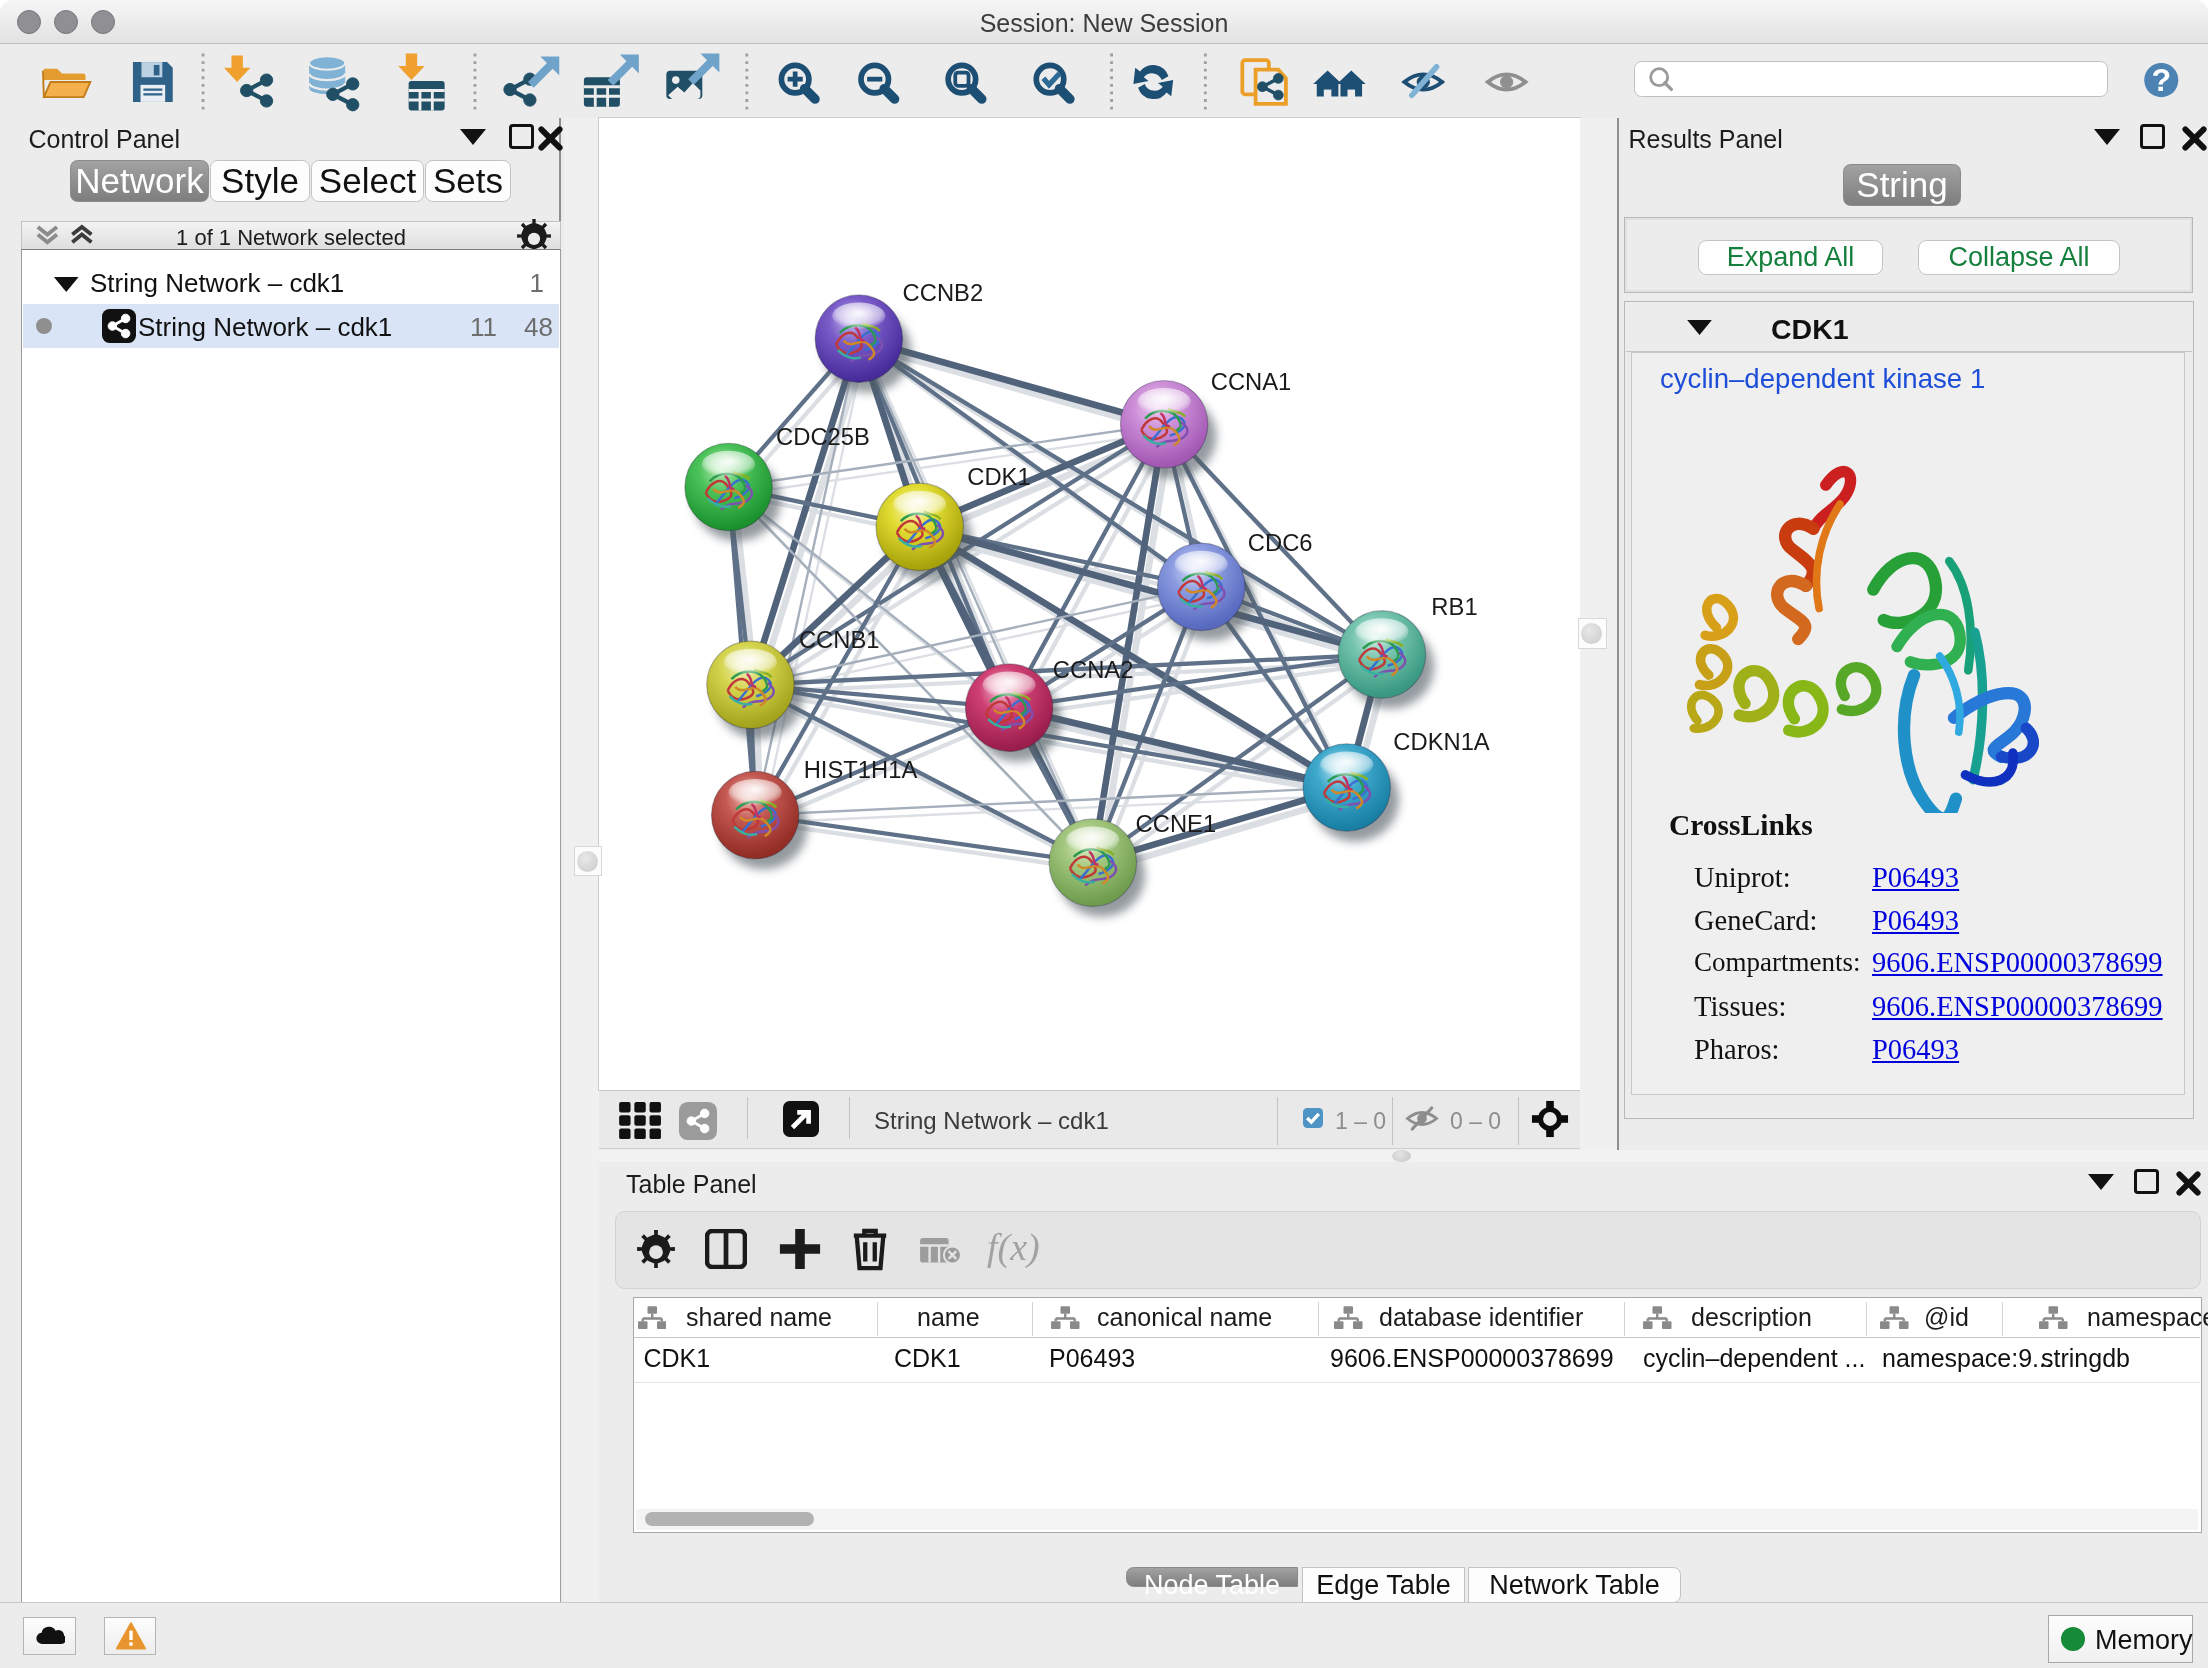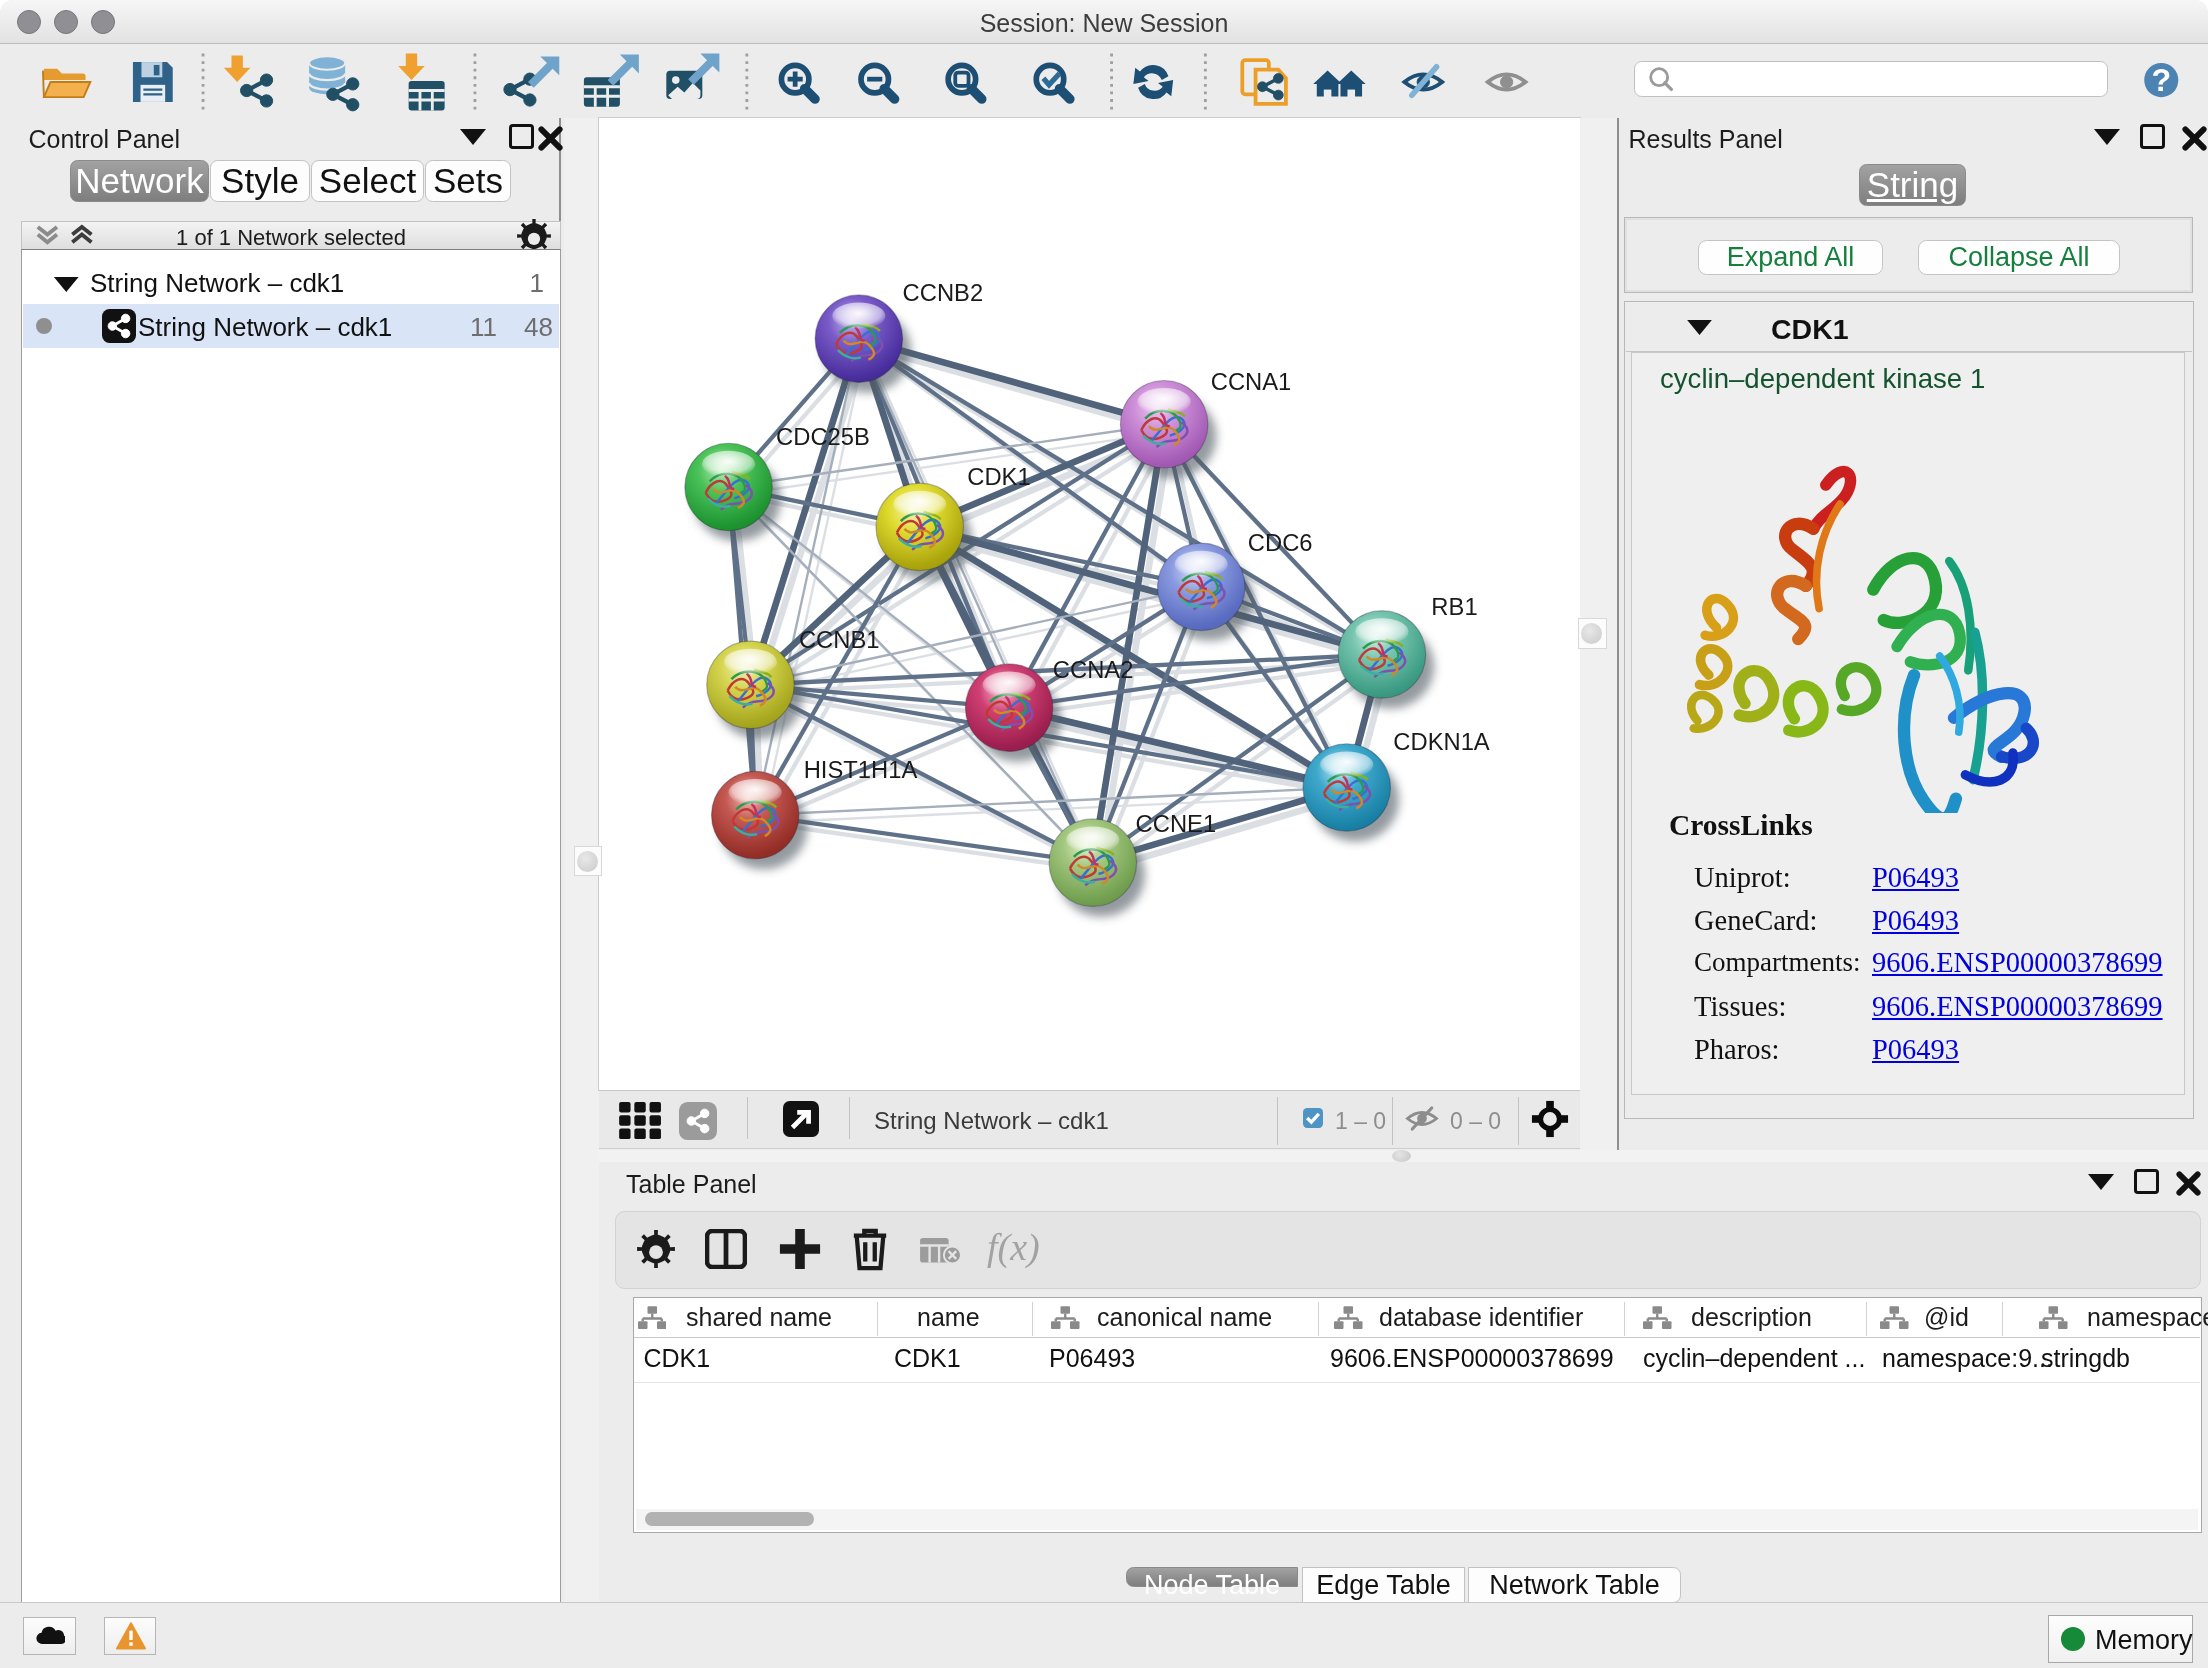--- a/index.html
+++ b/index.html
@@ -534,32 +534,32 @@
   <div id="vsplit2"></div>
   <div class="abs" style="left:1578px;top:618px;width:28.5px;height:31px;background:#fcfcfc;border:1px solid #d8d8d8;"></div>
   <div class="abs" style="left:1581px;top:623px;width:21px;height:21px;border-radius:50%;background:radial-gradient(circle at 40% 35%,#e8e8e8,#c9c9c9);"></div>
   <div id="resultspanel">
     <div class="ptitle" style="position:absolute;left:9.5px;top:6.7px;">Results Panel</div>
     <div class="paneltri" style="position:absolute;left:475px;top:11.4px;"></div>
     <div class="panelbox" style="position:absolute;left:521px;top:5.7px;"></div>
     <svg class="abs" style="left:563px;top:7.6px;" width="25" height="25" viewBox="0 0 30 30">
         <path d="M4,4 L26,26 M26,4 L4,26" stroke="#111" stroke-width="7" stroke-linecap="round"></path>
       </svg>
-    <div class="tab tabsel" style="left:240px;top:46px;width:107px;text-decoration:underline;">String</div>
+    <div class="tab tabsel" style="left:224px;top:46px;width:118px;">String</div>
     <div class="abs" style="left:4.8px;top:99px;width:569px;height:76px;border:1.9px solid #b8b8b8;box-shadow:inset 0 0 0 1.9px #e0e0e0;"></div>
     <div class="btn" style="left:79px;top:122px;width:185px;height:35px;line-height:32px;">Expand All</div>
     <div class="btn" style="left:299px;top:122px;width:202px;height:35px;line-height:32px;">Collapse All</div>
     <div class="abs" style="left:4.8px;top:183px;width:570px;height:818px;border:1.9px solid #b8b8b8;"></div>
     <div class="abs" style="left:6.7px;top:185px;width:566px;height:49px;border-bottom:1.9px solid #c4c4c4;background:#ececec;"></div>
     <svg class="abs" style="left:67px;top:200px;" width="27" height="19" viewBox="0 0 28 20">
         <path d="M1,2 h26 l-13,16 z" fill="#111"></path>
       </svg>
     <div class="abs" style="left:152px;top:195px;font-size:28.5px;font-weight:bold;color:#111;">CDK1</div>
     <div class="abs" style="left:12.4px;top:234px;width:554px;height:743px;background:#efefef;border:1.9px solid #c8c8c8;"></div>
-    <div class="abs" style="left:41px;top:245px;font-size:27.6px;color:#14532d;">cyclin–dependent kinase 1</div>
+    <div class="abs" style="left:41px;top:245px;font-size:27.6px;color:#1d4ed8;">cyclin–dependent kinase 1</div>
     <svg class="abs" style="left:50px;top:329px;" width="380" height="366" viewBox="0 0 400 385">
       <g fill="none" stroke-linecap="round">
         <path d="M165,40 C185,12 200,30 185,52 C175,66 160,70 152,86" stroke="#cc2020" stroke-width="12"></path>
         <path d="M152,86 C128,70 112,94 130,108 S160,128 144,146" stroke="#c83c10" stroke-width="13"></path>
         <path d="M144,146 C118,130 104,156 122,170 S152,186 136,202" stroke="#d2691e" stroke-width="13"></path>
         <path d="M180,60 C160,90 150,130 158,170" stroke="#e07818" stroke-width="8"></path>
         <path d="M50,190 C28,170 46,148 62,166 S58,204 38,198" stroke="#d8a018" stroke-width="10"></path>
         <path d="M42,240 C22,222 40,202 56,218 S52,256 32,250" stroke="#c8a018" stroke-width="10"></path>
         <path d="M30,288 C14,270 30,252 46,266 S44,300 26,296" stroke="#b8a818" stroke-width="9"></path>
         <path d="M80,270 C60,242 92,222 106,246 S96,290 74,282" stroke="#a0b018" stroke-width="12"></path>

